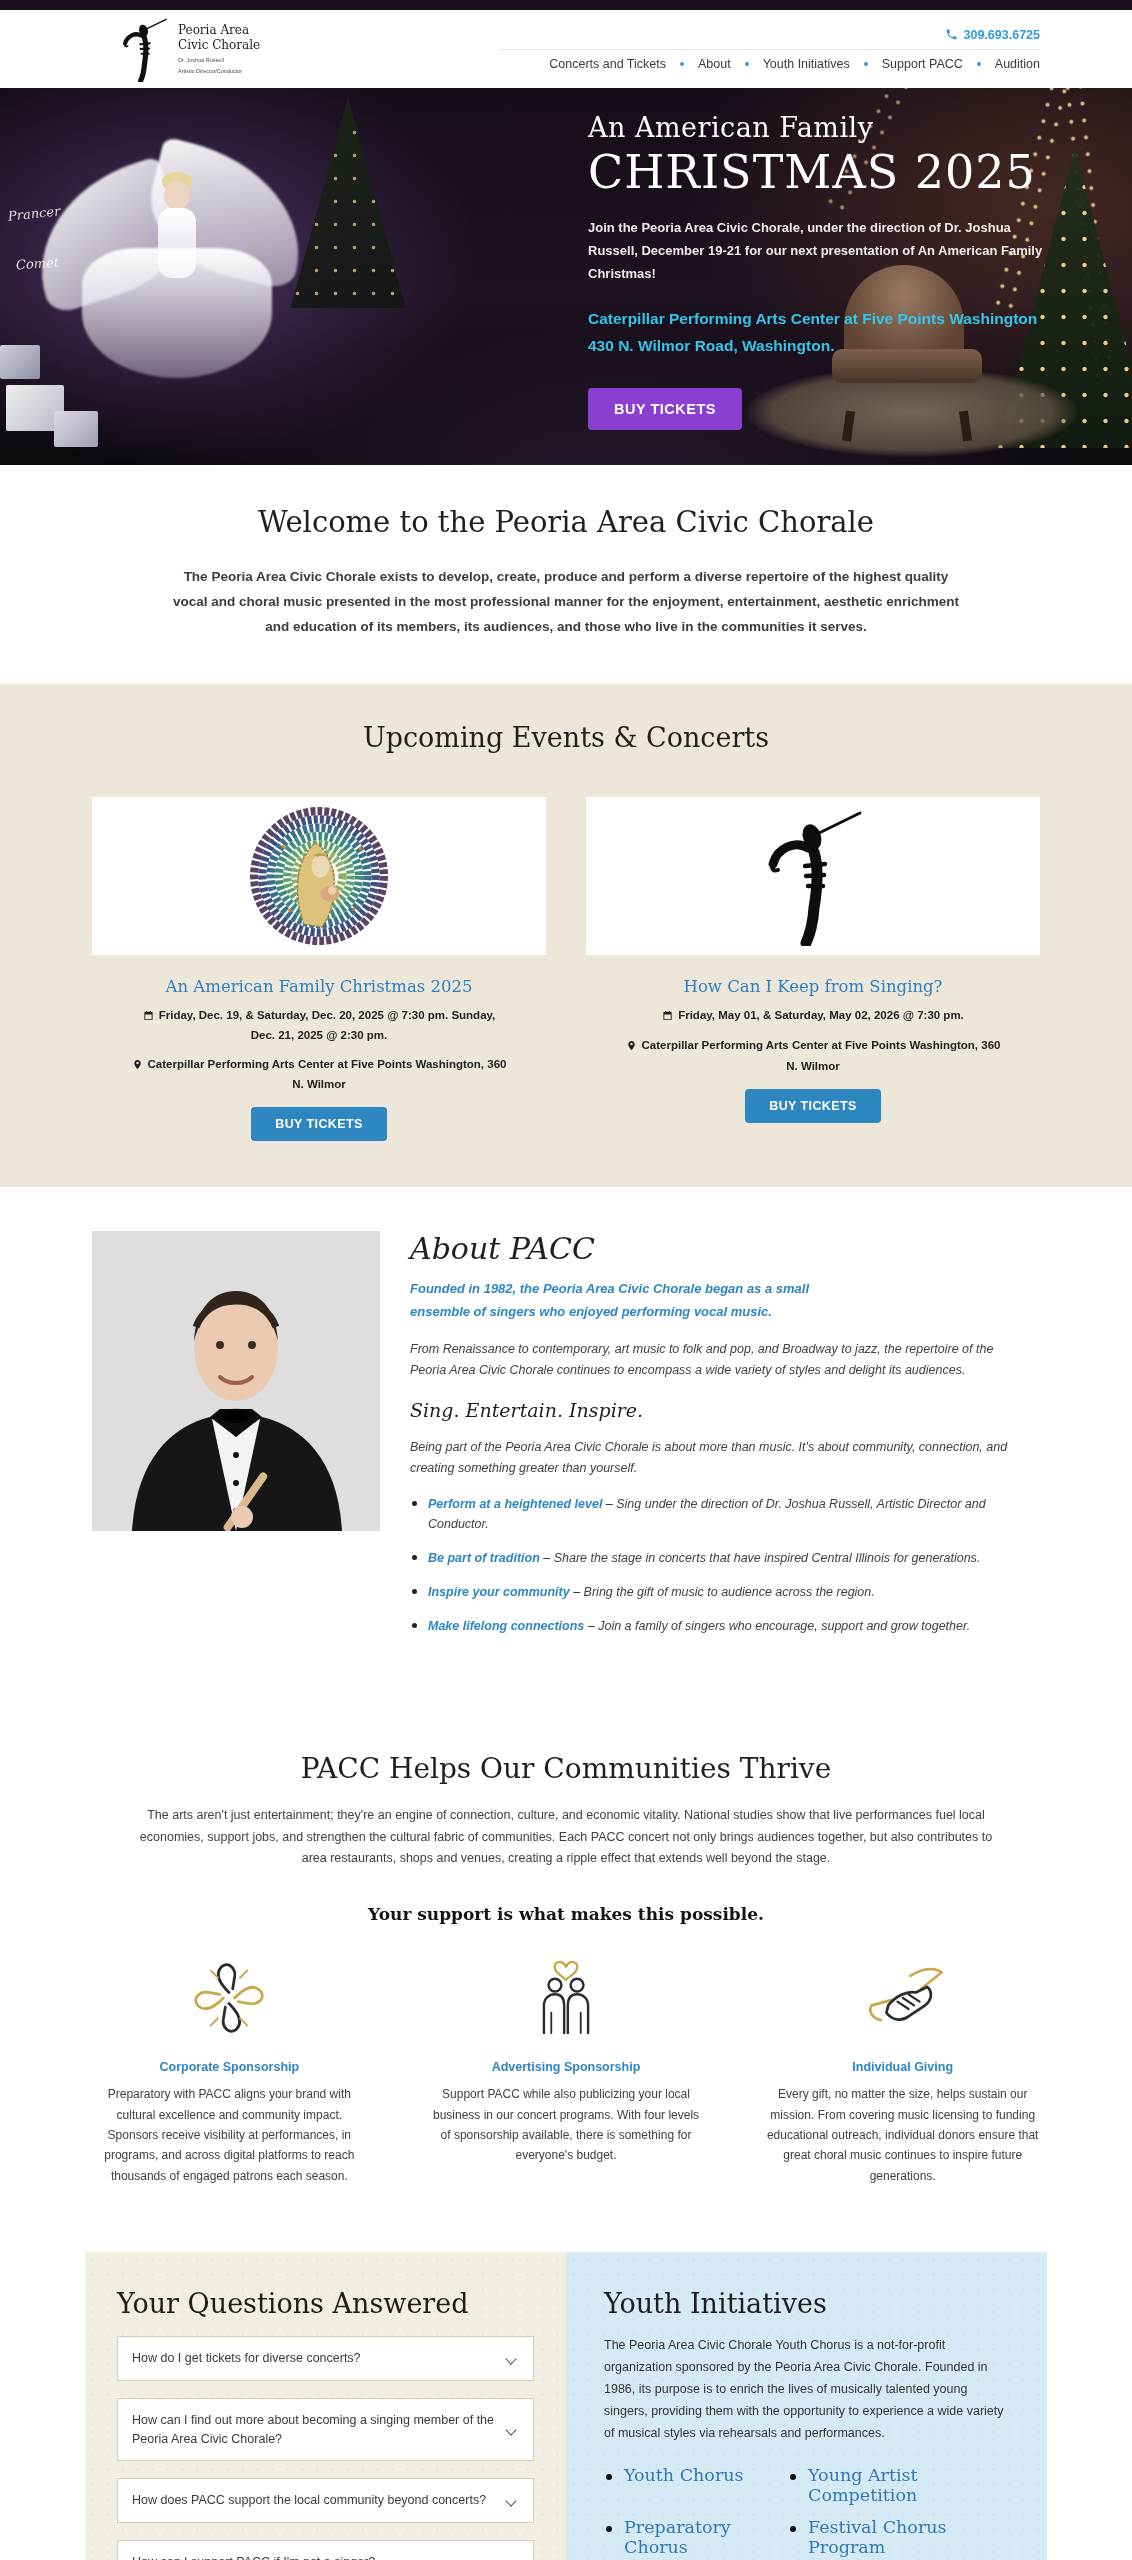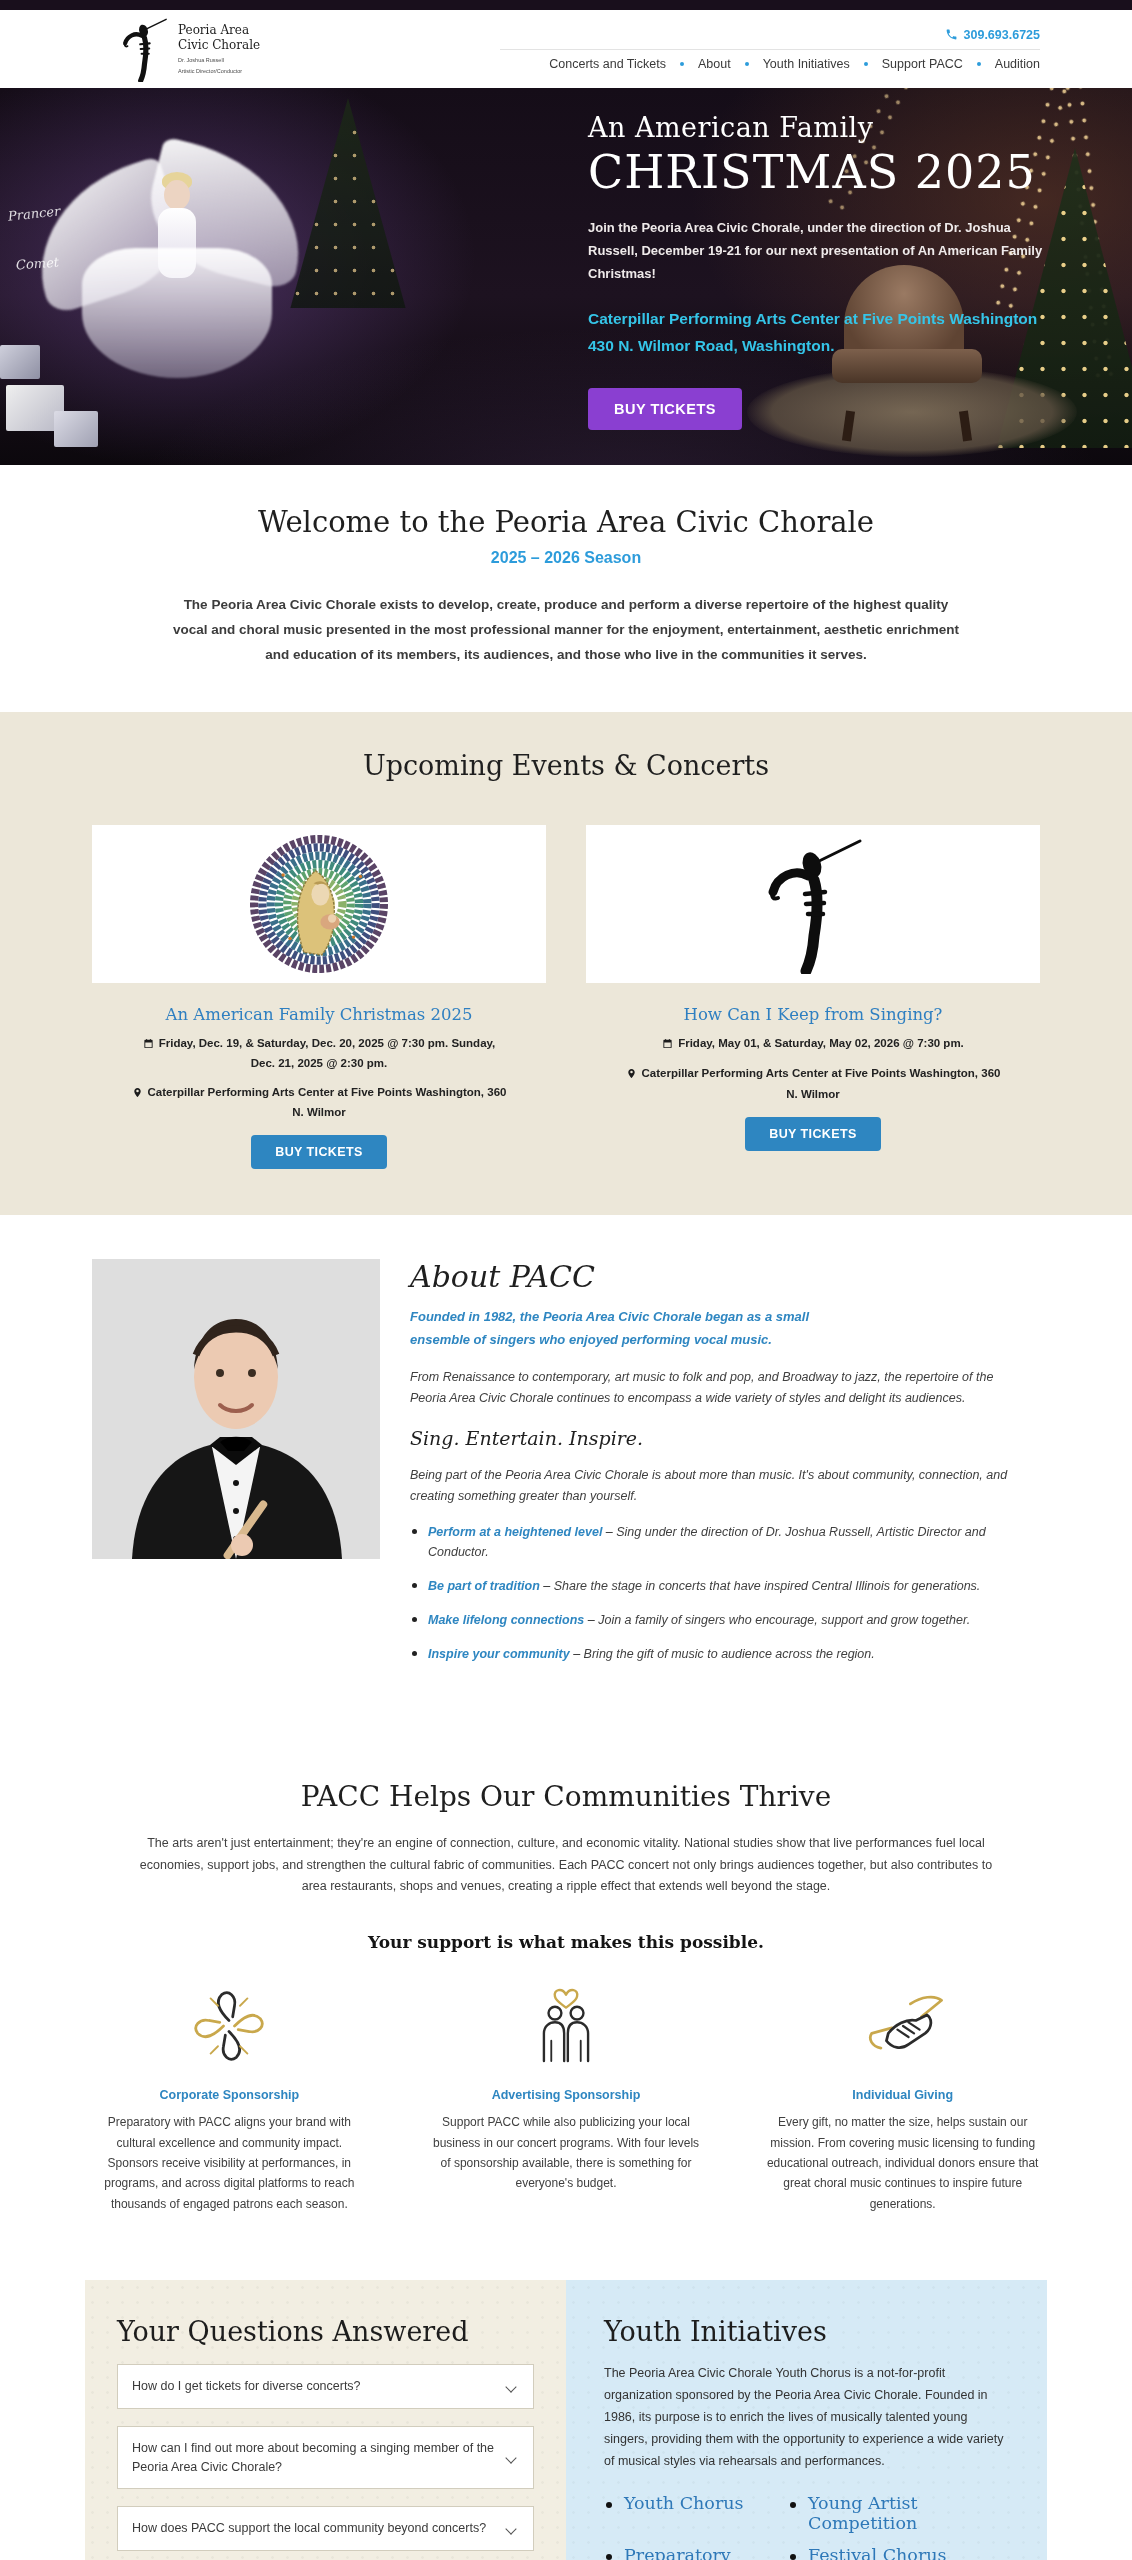--- a/index.html
+++ b/index.html
@@ -243,21 +243,20 @@
     <div class="hero-venue">
       <div>Caterpillar Performing Arts Center at Five Points Washington</div>
       <div>430 N. Wilmor Road, Washington.</div>
     </div>
     <button class="btn-purple">BUY TICKETS</button>
   </div>
 </section>
 
 <section class="welcome">
   <h2 class="serif">Welcome to the Peoria Area Civic Chorale</h2>
-  <div class="season">2025 – 2026 Season</div>
   <p>The Peoria Area Civic Chorale exists to develop, create, produce and perform a diverse repertoire of the highest quality vocal and choral music presented in the most professional manner for the enjoyment, entertainment, aesthetic enrichment and education of its members, its audiences, and those who live in the communities it serves.</p>
 </section>
 
 <section class="events">
   <h2>Upcoming Events &amp; Concerts</h2>
   <div class="event-row">
     <div class="event-card">
       <div class="event-img">
         <svg width="138" height="138" viewBox="0 0 200 200">
           <circle cx="100" cy="100" r="94" fill="none" stroke="#5a4466" stroke-width="12" stroke-dasharray="7 3"></circle>
@@ -346,22 +345,22 @@
   </svg>
   <div class="about-copy">
     <h2>About PACC</h2>
     <p class="about-lead">Founded in 1982, the Peoria Area Civic Chorale began as a small ensemble of singers who enjoyed performing vocal music.</p>
     <p class="body">From Renaissance to contemporary, art music to folk and pop, and Broadway to jazz, the repertoire of the Peoria Area Civic Chorale continues to encompass a wide variety of styles and delight its audiences.</p>
     <div class="about-sub">Sing. Entertain. Inspire.</div>
     <p class="body">Being part of the Peoria Area Civic Chorale is about more than music. It's about community, connection, and creating something greater than yourself.</p>
     <ul class="about-bullets">
       <li><span class="bstrong">Perform at a heightened level</span><span> – Sing under the direction of Dr. Joshua Russell, Artistic Director and Conductor.</span></li>
       <li><span class="bstrong">Be part of tradition</span><span> – Share the stage in concerts that have inspired Central Illinois for generations.</span></li>
+      <li><span class="bstrong">Inspire your community</span><span> – Bring the gift of music to audience across the region.</span></li>
       <li><span class="bstrong">Make lifelong connections</span><span> – Join a family of singers who encourage, support and grow together.</span></li>
-      <li><span class="bstrong">Inspire your community</span><span> – Bring the gift of music to audience across the region.</span></li>
     </ul>
   </div>
 </section>
 
 <section class="communities">
   <h2>PACC Helps Our Communities Thrive</h2>
   <p>The arts aren't just entertainment; they're an engine of connection, culture, and economic vitality. National studies show that live performances fuel local economies, support jobs, and strengthen the cultural fabric of communities. Each PACC concert not only brings audiences together, but also contributes to area restaurants, shops and venues, creating a ripple effect that extends well beyond the stage.</p>
   <div class="support-head">Your support is what makes this possible.</div>
   <div class="support-cols">
     <div class="support-col">

